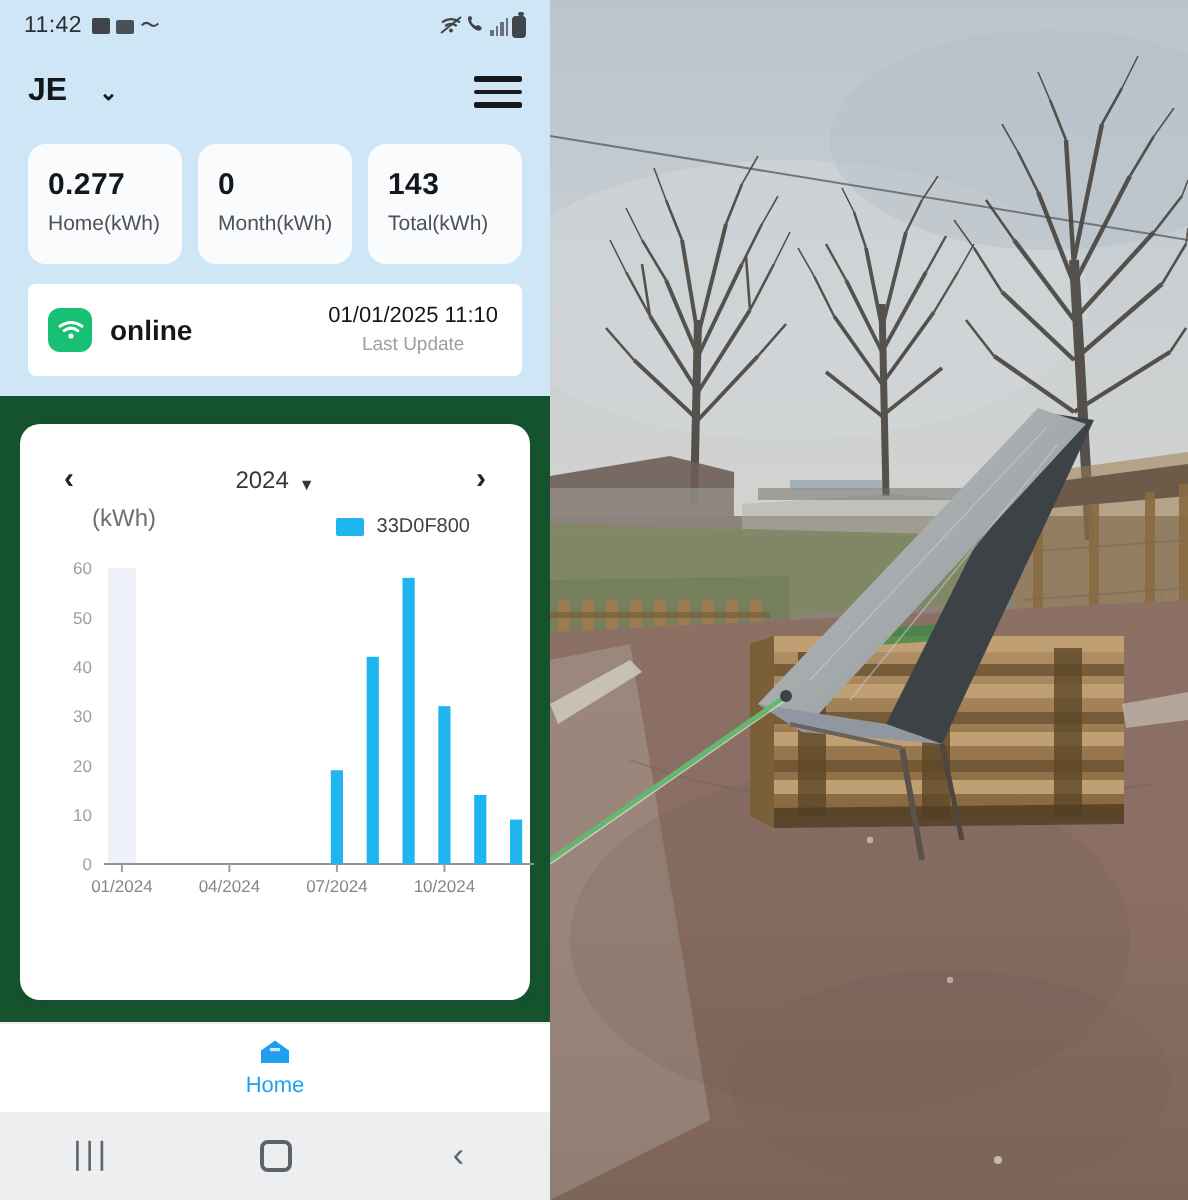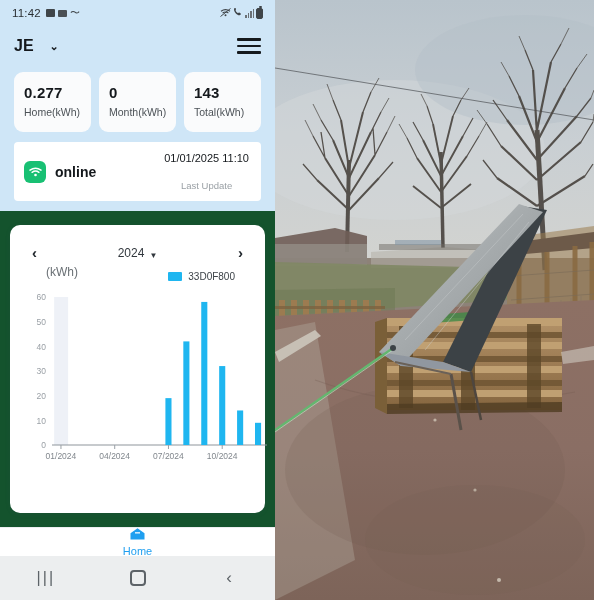--- a/index.html
+++ b/index.html
@@ -52,21 +52,21 @@
   
   .onlinecard { margin:10px 14px 0 14px; background:#ffffff; border-radius:4px;
                 display:flex; align-items:center; padding:10px 12px 10px 10px;
                 min-height:46px; }
   .wifi-badge { width:22px; height:22px; border-radius:6px; background:#18c073;
                 display:flex; align-items:center; justify-content:center;
                 color:#fff; font-size:12px; }
   .online-lbl { font-size:14px; font-weight:bold; color:#14181c; margin-left:9px; }
   .upd { margin-left:auto; text-align:center; }
   .upd .t { font-size:11px; color:#14181c; }
-  .upd .s { font-size:9.5px; color:#9aa0a5; margin-top:16px; }
+  .upd .s { font-size:9.5px; color:#9aa0a5; margin-top:3px; }
 
   
   .chartcard { position:relative; margin:14px 10px 0 10px; background:#fff;
                border-radius:10px; box-shadow:0 1px 5px rgba(60,70,90,.14);
                padding:10px 8px 4px 8px; height:288px; }
   .seg-row { display:flex; align-items:center; padding:2px 6px 0 6px; }
   .segctl { display:flex; background:#f4f5f7; border-radius:16px; padding:3px; }
   .seg { font-size:11.5px; color:#42484e; padding:6px 13px; border-radius:14px;
          cursor:pointer; }
   .seg.on { background:#229ef5; color:#fff; font-weight:bold; }
@@ -85,21 +85,21 @@
   .ytitle { position:absolute; left:28px; top:-2px; font-size:12px; color:#6a7075; }
   .legend { position:absolute; right:22px; top:4px; display:flex;
             align-items:center; gap:6px; }
   .legend .sw { width:14px; height:9px; background:#1fb6f0; border-radius:1px; }
   .legend .lb { font-size:10px; color:#3c4248; }
 
   .plot { position:absolute; left:0; right:0; top:22px; bottom:0; }
   .plot svg { display:block; }
 
   
-  .tabbar { position:absolute; left:0; right:0; bottom:44px; height:29px;
+  .tabbar { position:absolute; left:0; right:0; bottom:44px; height:45px;
             background:#fff; display:flex; border-top:1px solid #eceef0; }
   .tab { flex:1; display:flex; flex-direction:column; align-items:center;
          justify-content:center; gap:2px; cursor:pointer; }
   .tab .ico { font-size:14px; line-height:14px; }
   .tab .lb { font-size:11px; }
   .tab.on .ico, .tab.on .lb { color:#1f9ff0; }
   .tab.off .ico, .tab.off .lb { color:#bcc1c6; }
 
   .navbar { position:absolute; left:0; right:0; bottom:0; height:44px;
             background:#eceeef; display:flex; align-items:center; }

